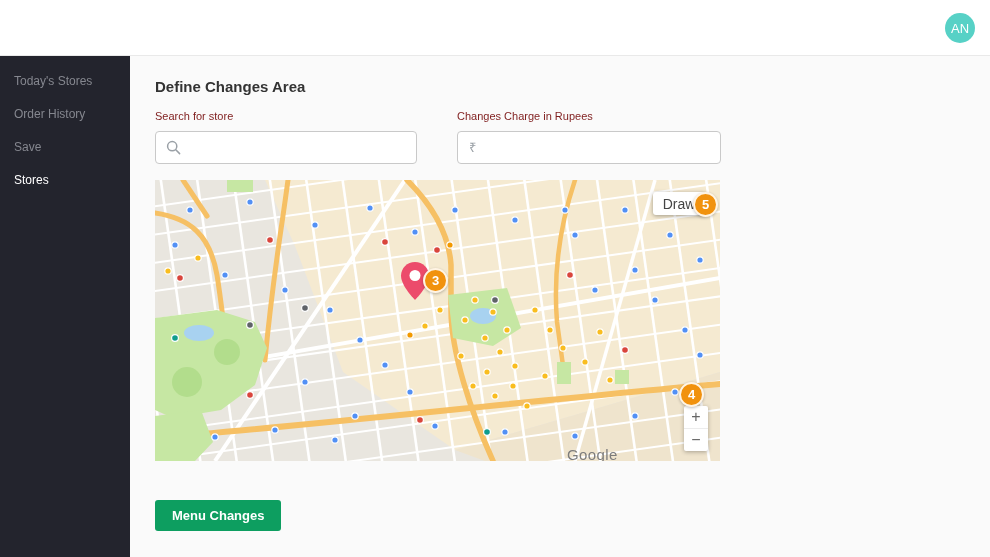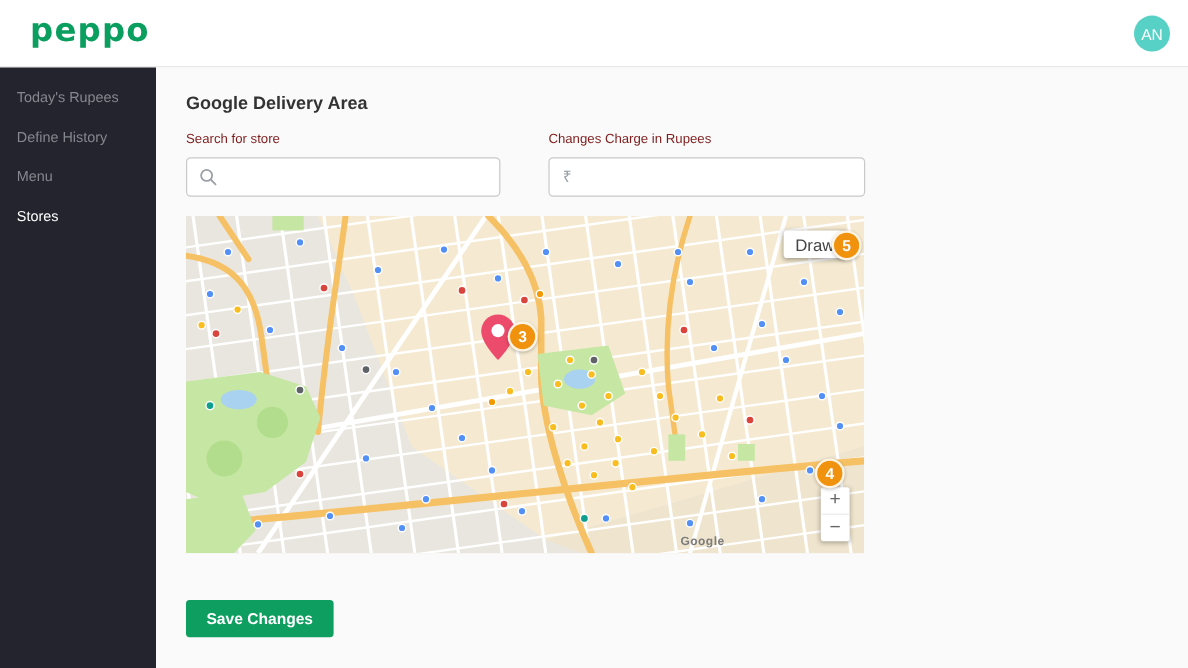--- a/index.html
+++ b/index.html
@@ -50,44 +50,43 @@
     box-shadow:0 1px 3px rgba(0,0,0,.25);}
   #badge-marker{left:268px;top:88px;}
   #badge-zoom{left:524px;top:202px;}
   #badge-draw{left:538px;top:12px;}
   .pin{position:absolute;left:245px;top:81px;width:30px;height:40px;z-index:2;cursor:pointer;}
   .zoomctl{position:absolute;left:529px;top:226px;width:24px;background:#fff;border-radius:2px;
     box-shadow:0 1px 4px rgba(0,0,0,.3);z-index:2;}
   .zoom-btn{width:24px;height:22px;display:flex;align-items:center;justify-content:center;
     font-size:16px;color:#666;cursor:pointer;user-select:none;}
   #zoom-out{border-top:1px solid #ececec;}
-  .gwm{position:absolute;left:412px;top:266px;font-size:10px;color:#7c7c7c;
-    letter-spacing:.4px;font-weight:bold;z-index:2;}
+  .gwm{position:absolute;left:412px;top:266px;font-size:15px;color:#7c7c7c;
+    letter-spacing:.4px;font-weight:normal;z-index:2;}
   
   .save-btn{position:absolute;left:25px;top:444px;height:31px;padding:0 17px;background:#0d9e60;
     color:#fff;font-weight:bold;font-size:13px;border:none;border-radius:3px;
     display:flex;align-items:center;cursor:pointer;font-family:"Liberation Sans",sans-serif;}
 </style>
 </head>
 <body>
 
 <div class="header">
-  <div class="logo">peppo</div>
   <div class="avatar">AN</div>
 </div>
 
 <div class="sidebar">
-  <div class="side-item">Today's Rupees</div>
-  <div class="side-item">Define History</div>
-  <div class="side-item">Menu</div>
+  <div class="side-item">Today's Stores</div>
+  <div class="side-item">Order History</div>
+  <div class="side-item">Save</div>
   <div class="side-item active">Stores</div>
 </div>
 
 <div class="main">
-  <div class="page-title">Google Delivery Area</div>
+  <div class="page-title">Define Changes Area</div>
 
   <div class="field-label" id="search-label">Search for store</div>
   <div class="input-box" id="search-box">
     <span class="search-glyph">
       <svg width="15" height="15" viewBox="0 0 15 15">
           <circle cx="6.2" cy="6.2" r="4.6" fill="none" stroke="#9aa0a6" stroke-width="1.5"></circle>
           <line x1="9.8" y1="9.8" x2="13.6" y2="13.6" stroke="#9aa0a6" stroke-width="1.5" stroke-linecap="round"></line>
         </svg>
     </span>
     <input type="text" placeholder="" style="">
@@ -272,14 +271,14 @@
 
     <div class="zoomctl">
       <div class="zoom-btn" id="zoom-in">+</div>
       <div class="zoom-btn" id="zoom-out">−</div>
     </div>
     <div class="badge" id="badge-zoom">4</div>
 
     <div class="gwm">Google</div>
   </div>
 
-  <button class="save-btn">Save Changes</button>
+  <button class="save-btn">Menu Changes</button>
 </div>
 
 </body></html>

